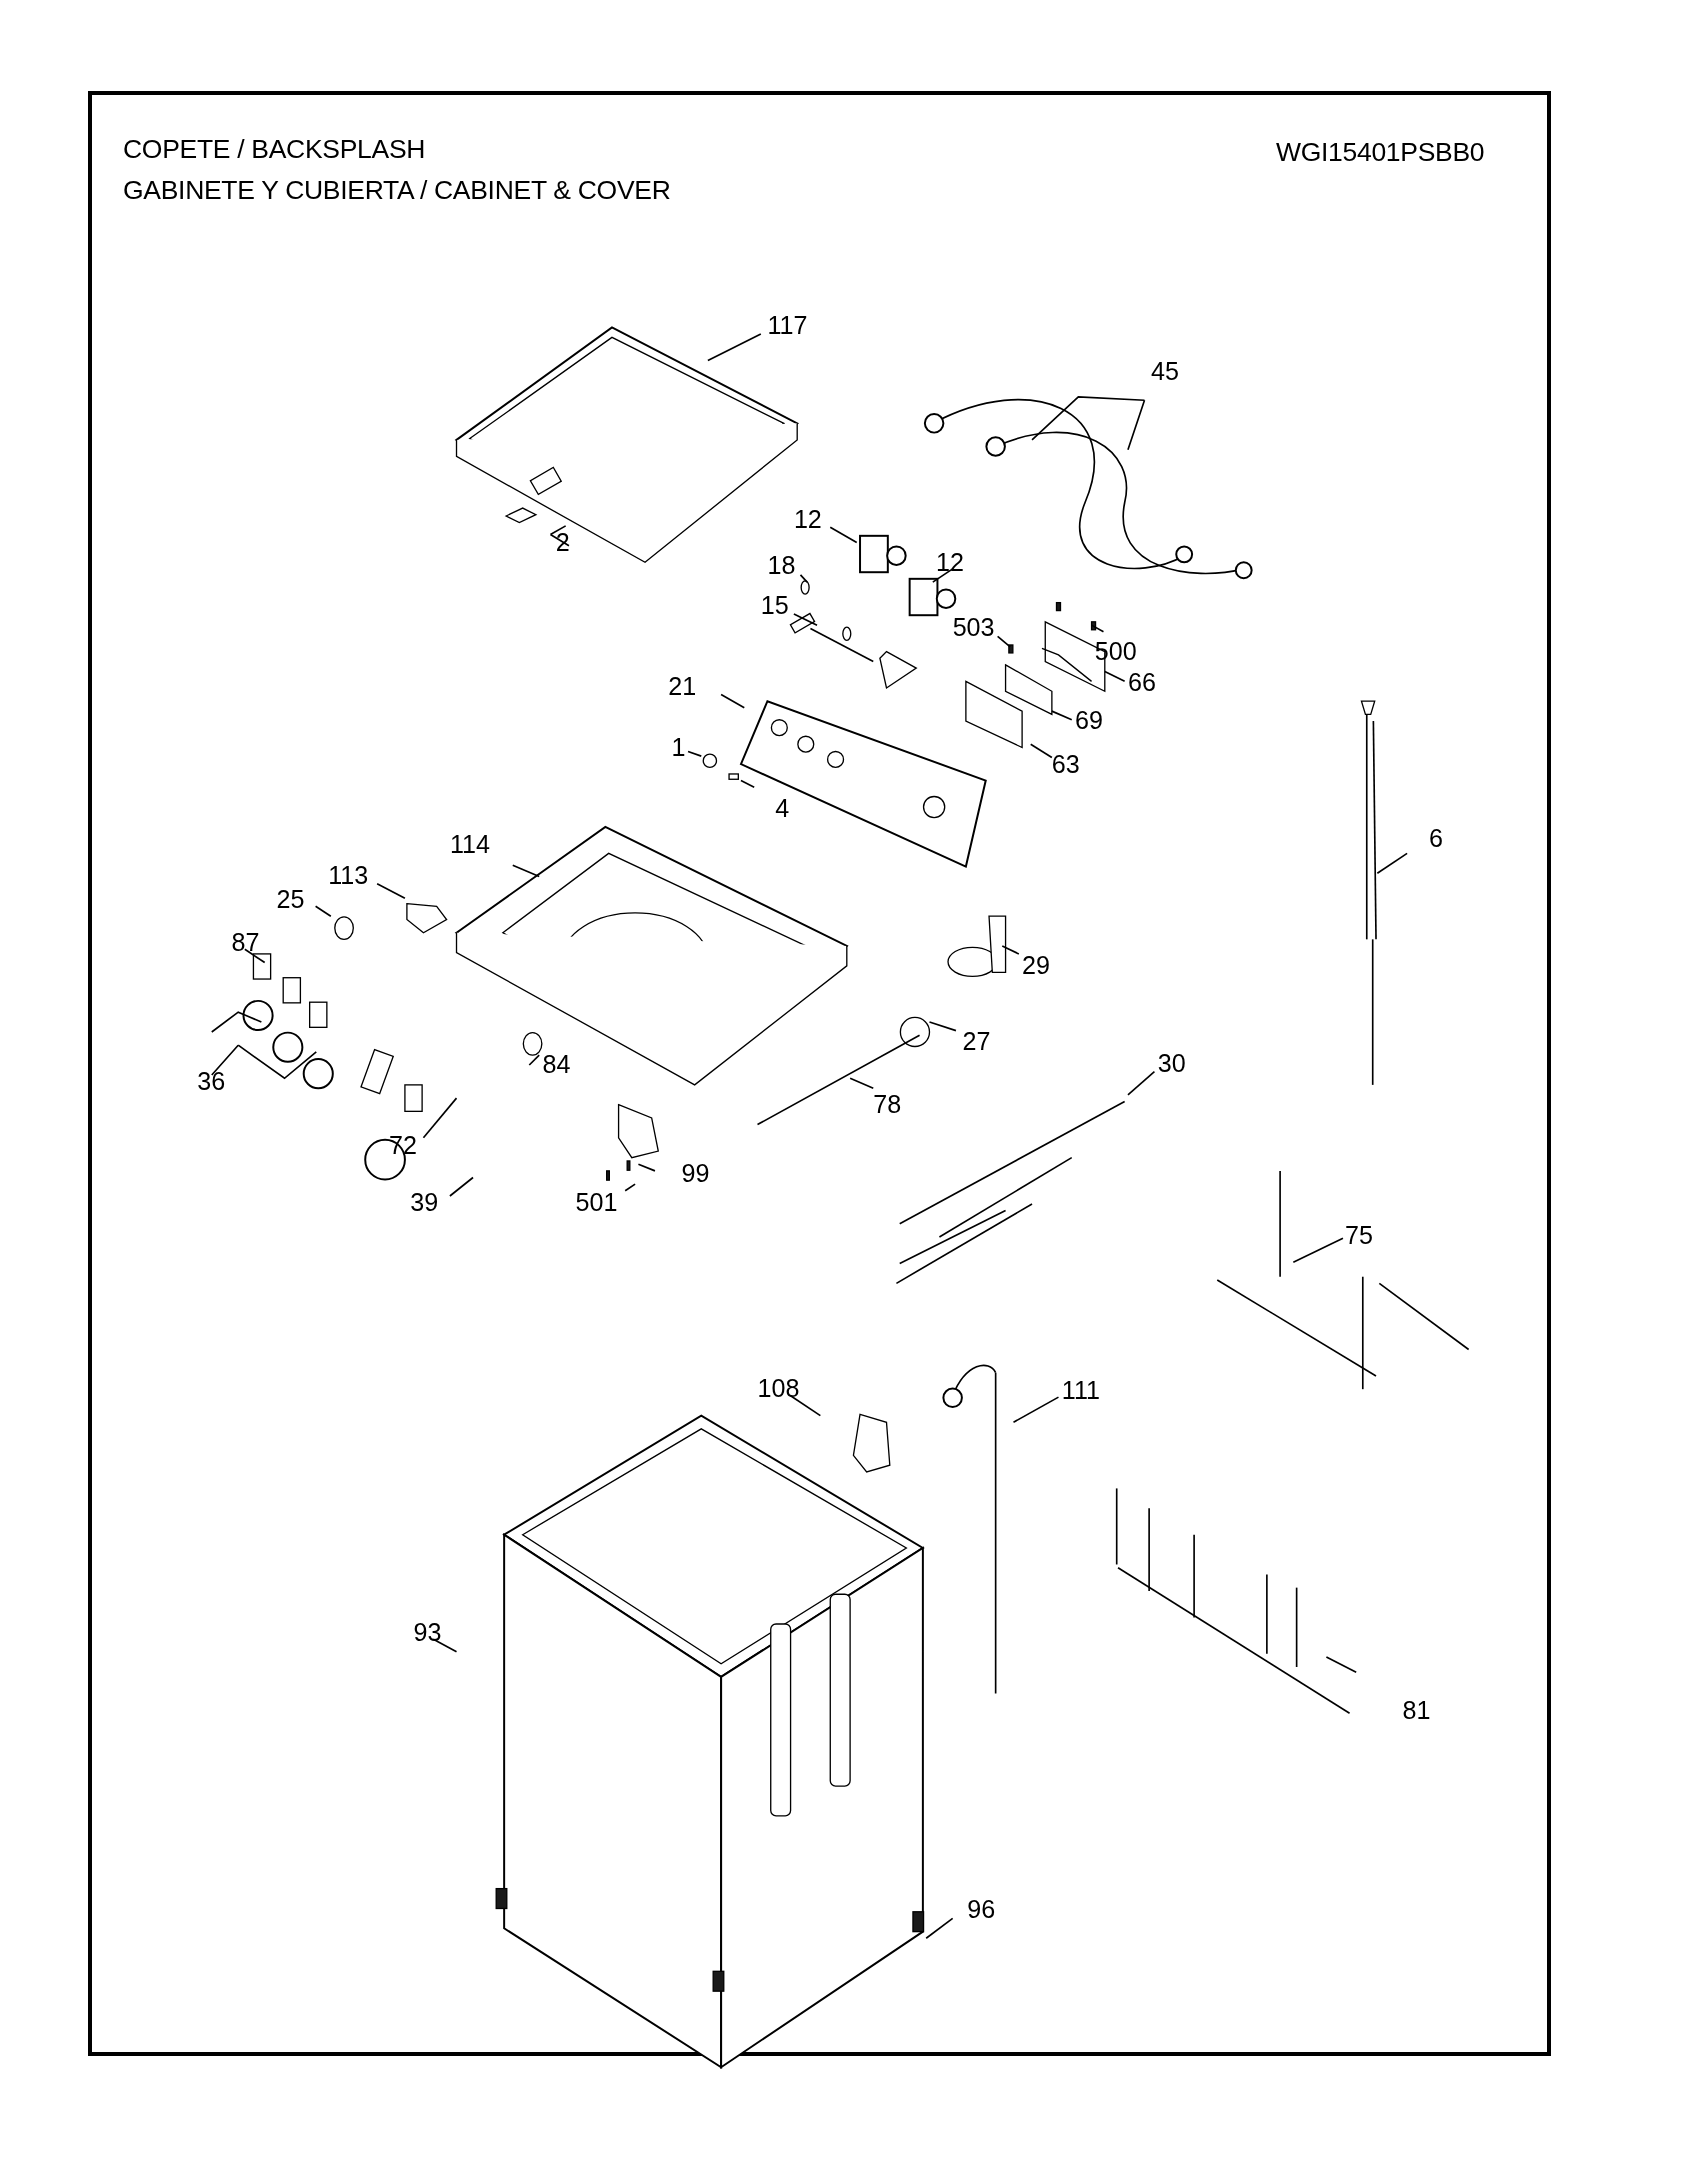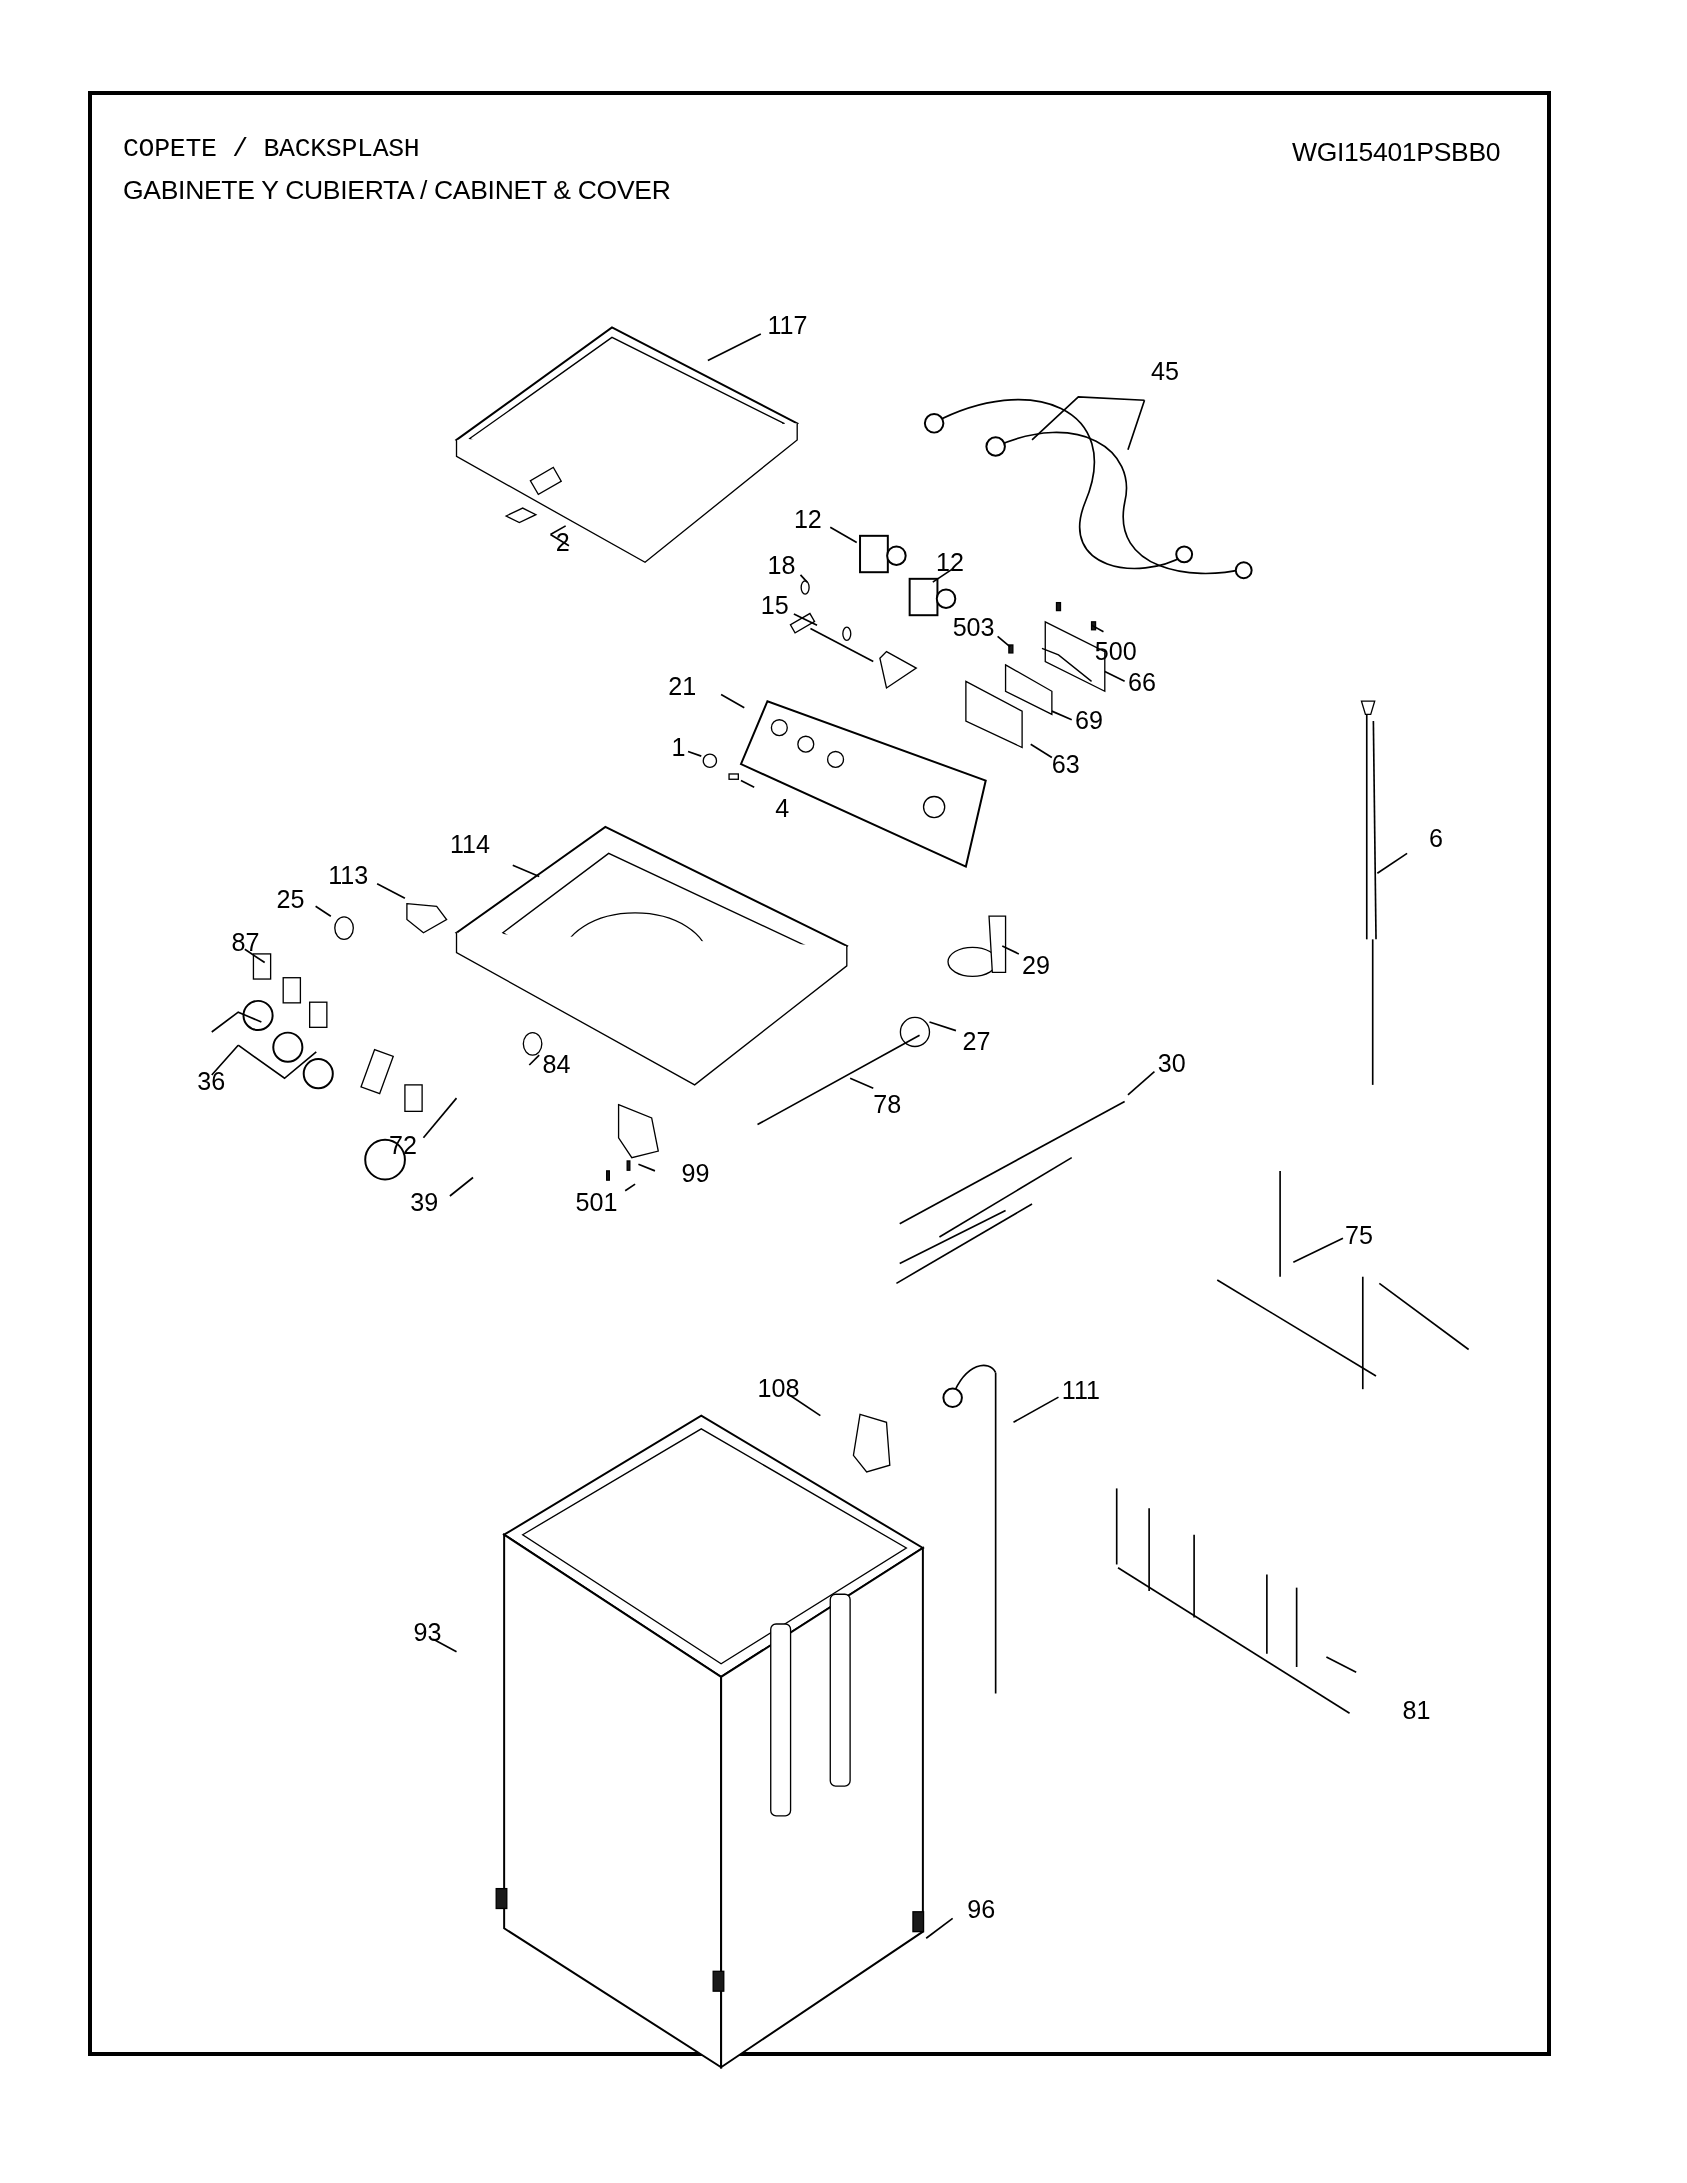--- a/index.html
+++ b/index.html
@@ -1,23 +1,23 @@
 <!DOCTYPE html>
 <html style="font-size:10.6px"><head>
 <meta charset="utf-8">
 <style>
   html, body { margin:0; padding:0; background:#ffffff; }
   body { width:1687px; height:2183px; position:relative; overflow:hidden;
          font-family:"Liberation Sans", sans-serif; color:#000; }
   .frame { position:absolute; left:88px; top:91px; width:1463px; height:1965px;
            border:4.6px solid #000; box-sizing:border-box; }
   .hdr { position:absolute; font-size:26.5px; line-height:29px; letter-spacing:-0.3px; }
-  #t1 { left:123px; top:135px;font-family:Liberation Mono, monospace; }
+  #t1 { left:123px; top:135px; }
   #t2 { left:123px; top:176px; }
-  #model { left:1276px; top:138px;margin-left:16px; }
+  #model { left:1276px; top:138px; }
   svg#dia { position:absolute; left:0; top:0; }
   .lbl { font-family:"Liberation Sans", sans-serif; font-size:38px; fill:#000; }
   .ln { stroke:#000; stroke-width:2.5; fill:none; }
   .pt { stroke:#000; stroke-width:3; fill:#fff; }
   .pt2 { stroke:#000; stroke-width:2; fill:#fff; }
   .dk { stroke:#000; stroke-width:2; fill:#1a1a1a; }
 </style>
 </head>
 <body>
 

